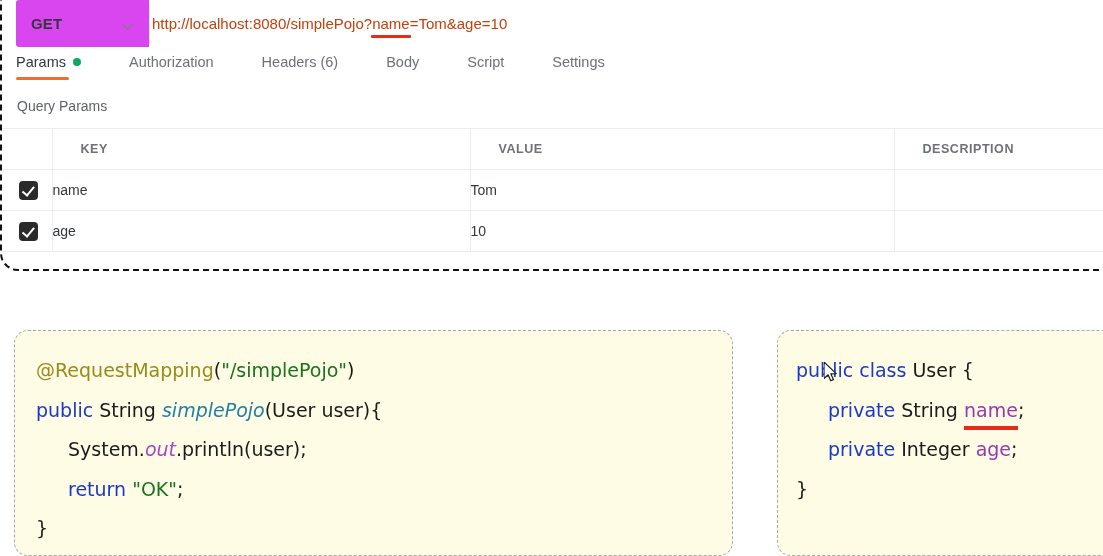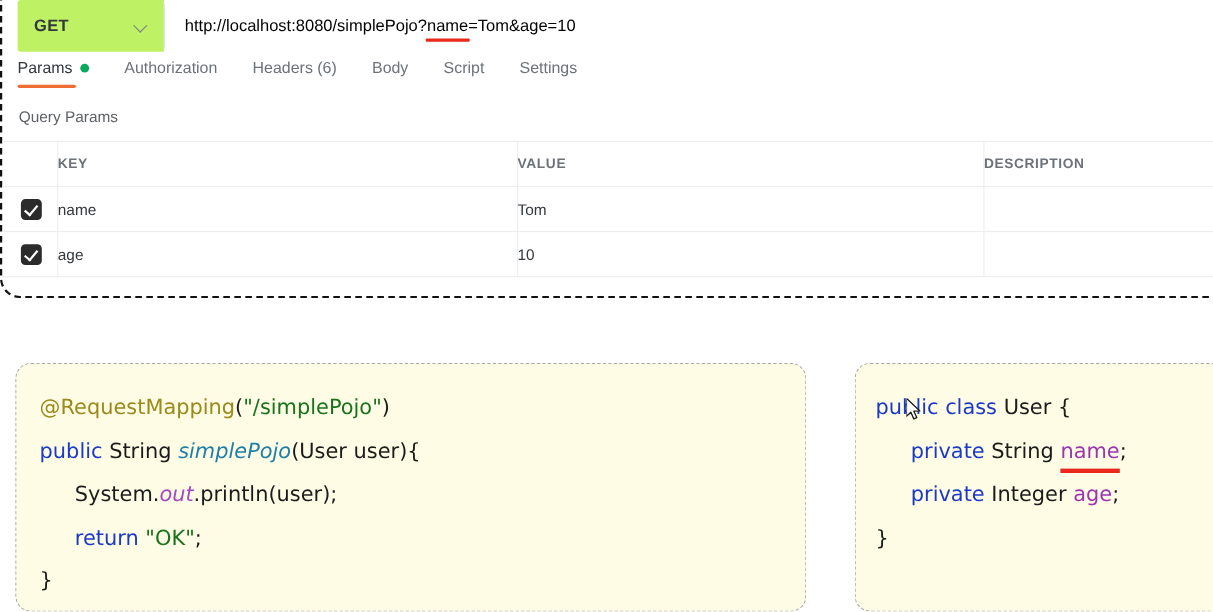--- a/index.html
+++ b/index.html
@@ -40,21 +40,21 @@
     width: 1092px;
     height: 47px;
     background: #ffffff;
   }
   #method-box {
     position: absolute;
     left: 0px;
     top: 0px;
     width: 133px;
     height: 47px;
-    background: #bef264;
+    background: #d946ef;
     display: flex;
     align-items: center;
     justify-content: space-between;
     padding: 0 14px 0 15px;
     box-sizing: border-box;
     border-top-left-radius: 3px;
     border-bottom-left-radius: 3px;
   }
   #method-label {
     font-size: 15px;
@@ -81,28 +81,28 @@
   #url-divider {
     position: absolute;
     left: 133px;
     top: 4px;
     width: 1px;
     height: 40px;
     background: #e4e4e4;
   }
   #url-input {
     position: absolute;
-    left: 152px;
+    left: 136px;
     top: 0px;
     width: 930px;
     height: 47px;
     display: flex;
     align-items: center;
     font-size: 15px;
-    color: #000000;
+    color: #c2410c;
     background: transparent;
   }
   #url-text { white-space: pre; }
   .url-mark {
     position: relative;
   }
   .url-mark::after {
     content: "";
     position: absolute;
     left: -1px;
@@ -114,20 +114,21 @@
   }
 
   
   #tabs {
     position: absolute;
     left: 14px;
     top: 64px;
     height: 34px;
     display: flex;
     align-items: flex-start;
+    gap: 16px;
   }
   .tab {
     font-size: 14.5px;
     color: #6c7278;
     margin-right: 32px;
     position: relative;
     padding-bottom: 10px;
     white-space: nowrap;
     display: flex;
     align-items: center;
@@ -179,20 +180,21 @@
     padding: 0;
     text-align: left;
     font-weight: normal;
     vertical-align: middle;
   }
   #params-table th {
     color: #6c7278;
     font-size: 12.5px;
     letter-spacing: .55px;
     font-weight: bold;
+    padding-left: 28px;
   }
   .col-check { width: 50px; }
   .col-key   { width: 418px; }
   .col-value { width: 424px; }
   .col-desc  { width: 228px; }
   .cell-pad { padding-left: 18px; margin-left: 29px; }
   .cell-key-pad { padding-left: 18px; }
   #params-table tbody td {
     font-size: 14px;
     color: #33383d;

